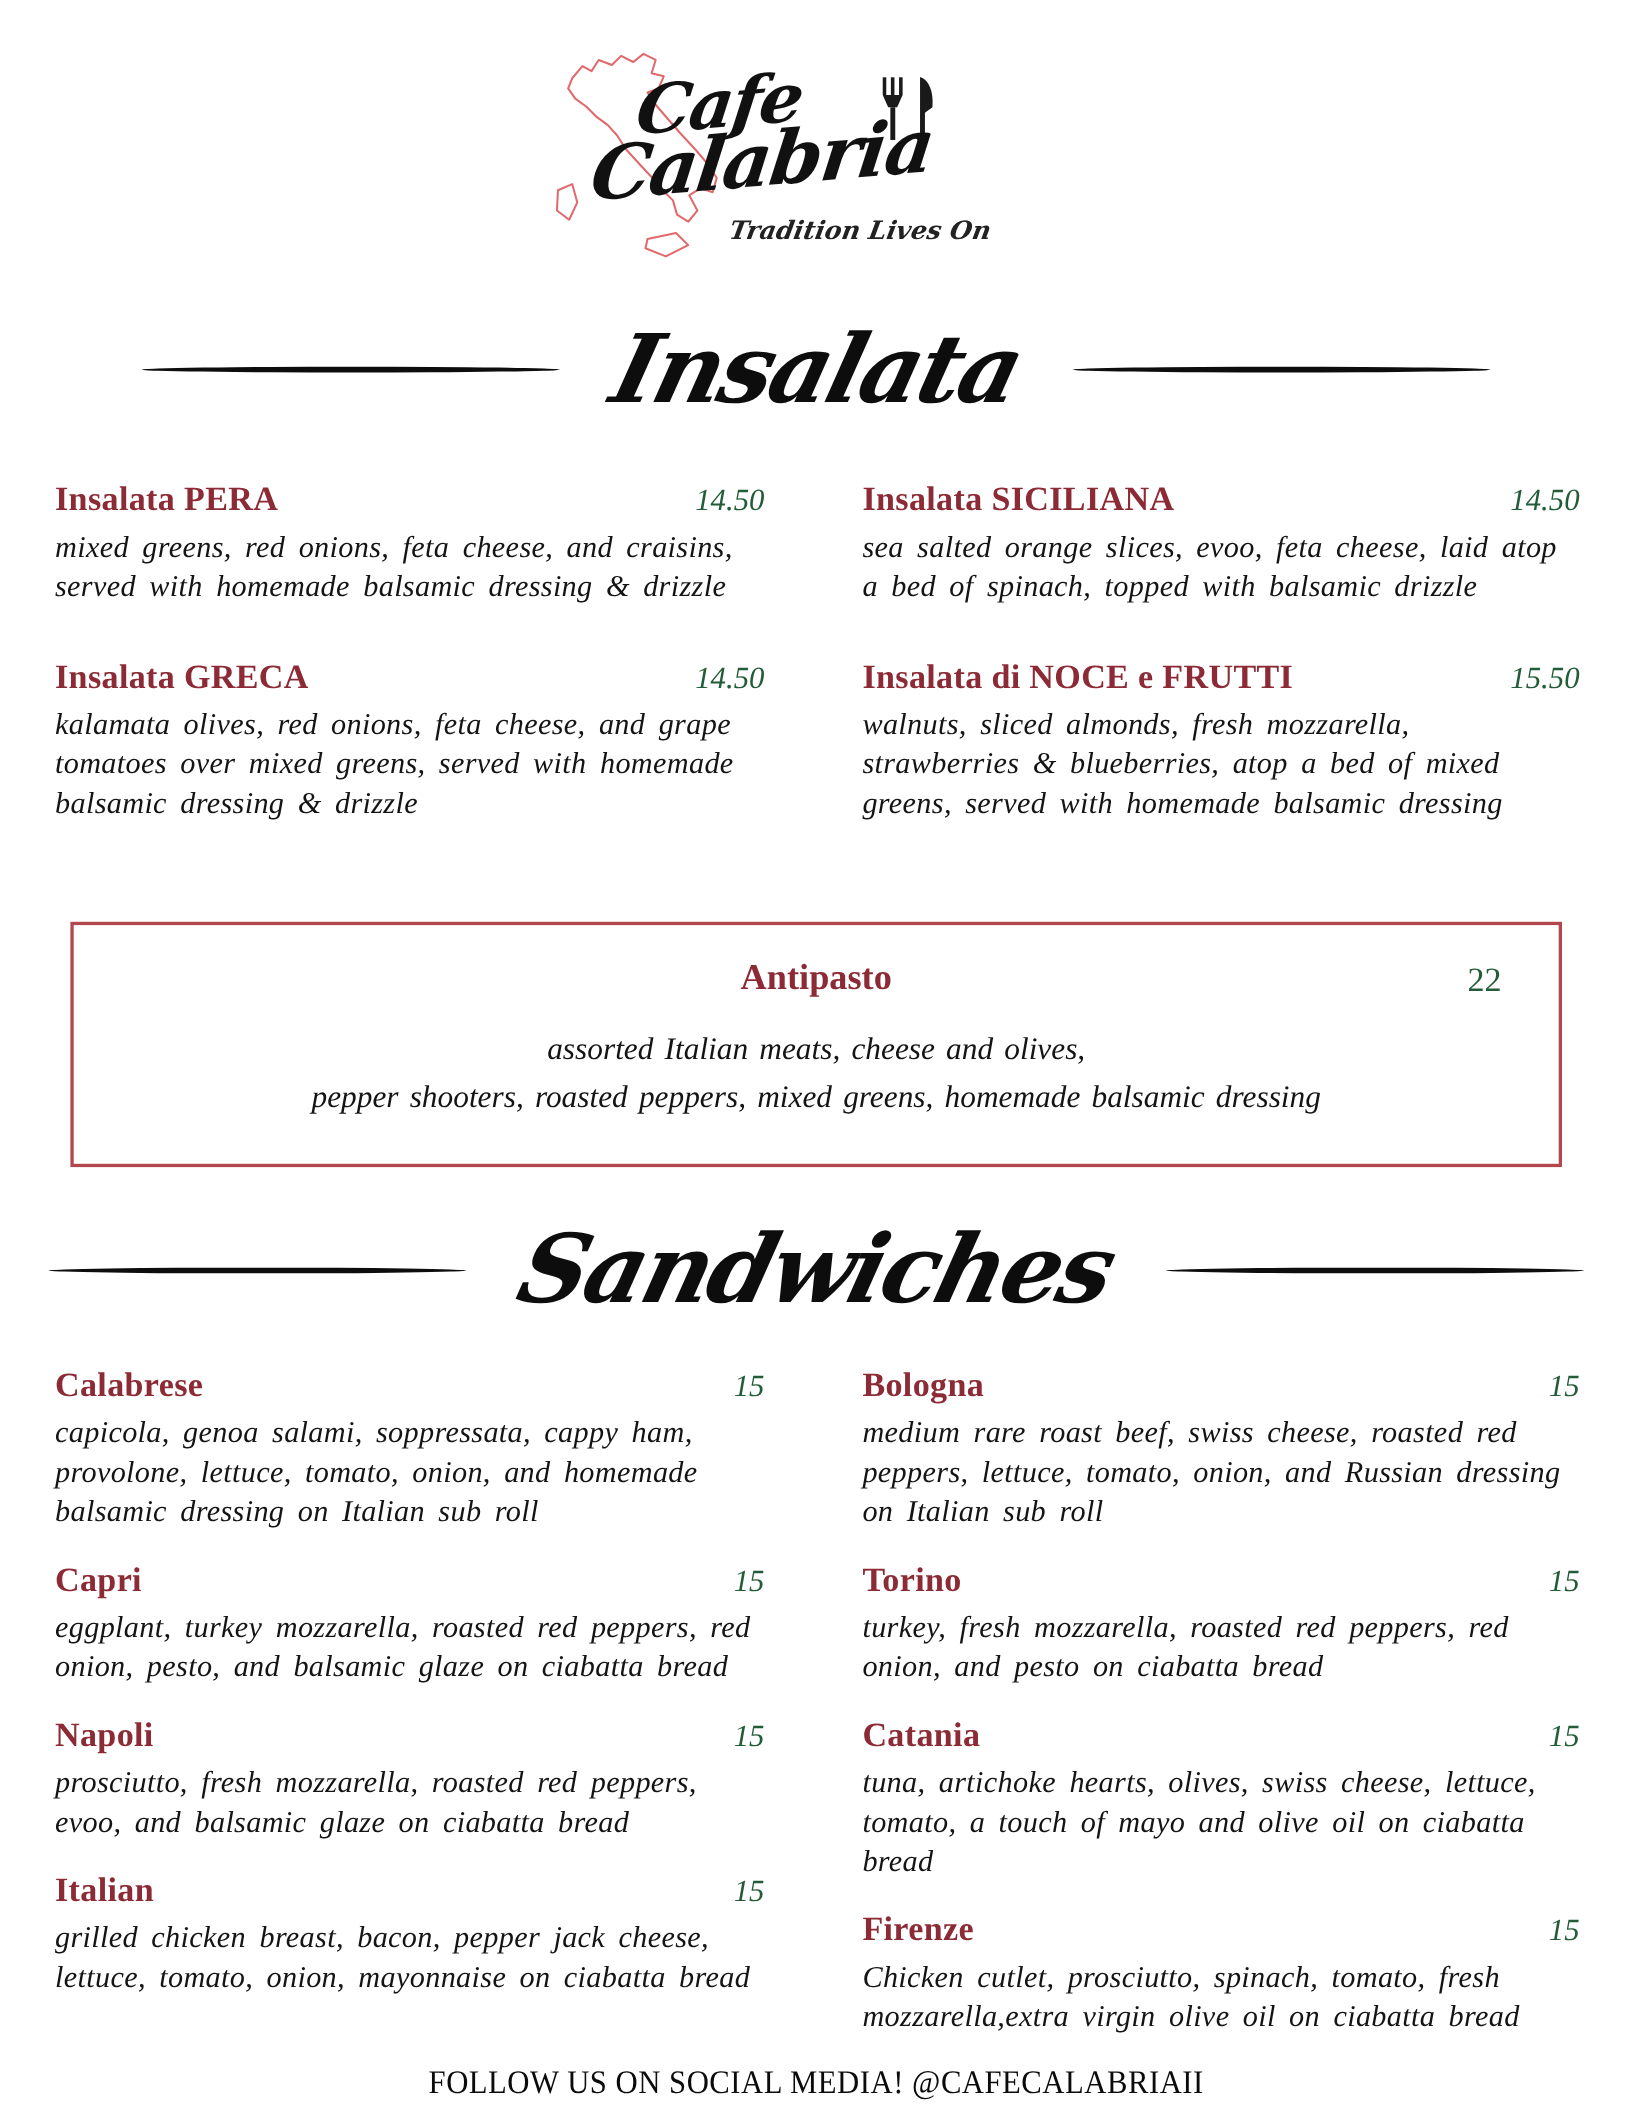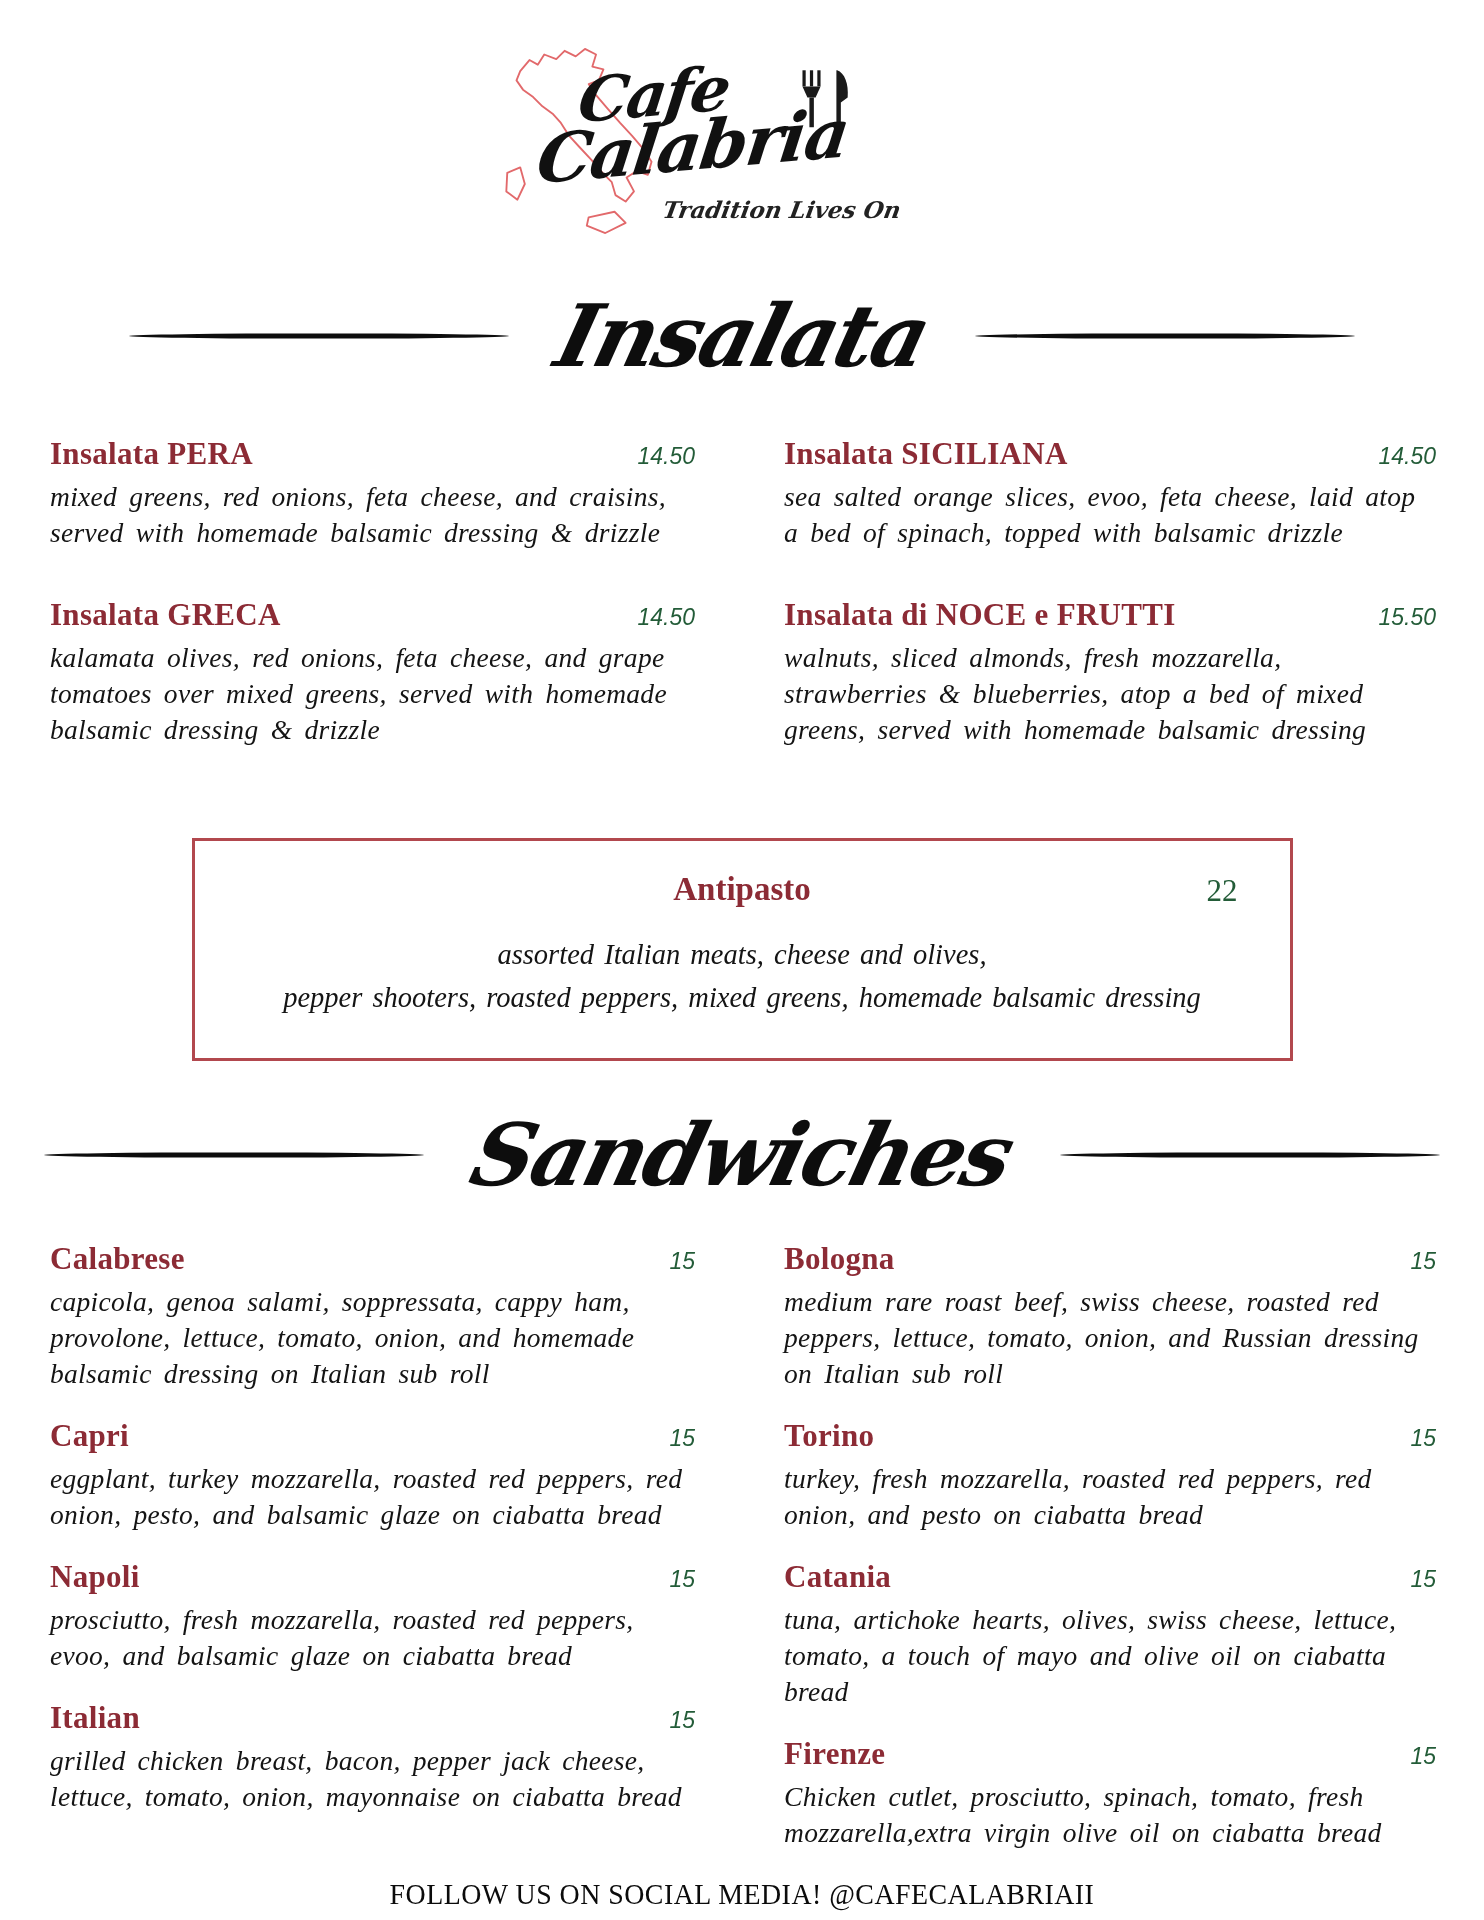--- a/index.html
+++ b/index.html
@@ -49,31 +49,31 @@
   .col-left{width:645px;}
   .col-right{width:652px;}
   .menu-item{margin-bottom:46px;}
   .sw .menu-item{margin-bottom:26px;}
   .item-head{display:flex;justify-content:space-between;align-items:baseline;}
   .item-name{
     font-family:"Liberation Serif", serif;font-weight:700;
     font-size:31px;color:var(--maroon);letter-spacing:0.3px;
   }
   .item-price{
-    font-family:Liberation Sans, sans-serif;font-style:italic;
-    font-size:23px;color:var(--green);
+    font-family:Liberation Serif, serif;font-style:italic;
+    font-size:28px;color:var(--green);
   }
   .item-desc{
     font-family:"Liberation Serif", serif;font-style:italic;
     font-size:27.5px;line-height:1.31;color:var(--ink);
     word-spacing:5px;letter-spacing:0.3px;margin-top:7px;
   }
   
   .antipasto-box{
-    width:1101px;margin:44px auto 0 auto;border:3px solid var(--box-red);
+    width:1356px;margin:44px auto 0 auto;border:3px solid var(--box-red);
     position:relative;padding:30px 40px 38px 40px;text-align:center;
   }
   .antipasto-name{
     font-family:"Liberation Serif", serif;font-weight:700;
     font-size:33px;color:var(--maroon);
   }
   .antipasto-price{
     position:absolute;right:52px;top:32px;
     font-family:"Liberation Serif", serif;font-size:31px;color:var(--green);margin-left:24px;
   }

